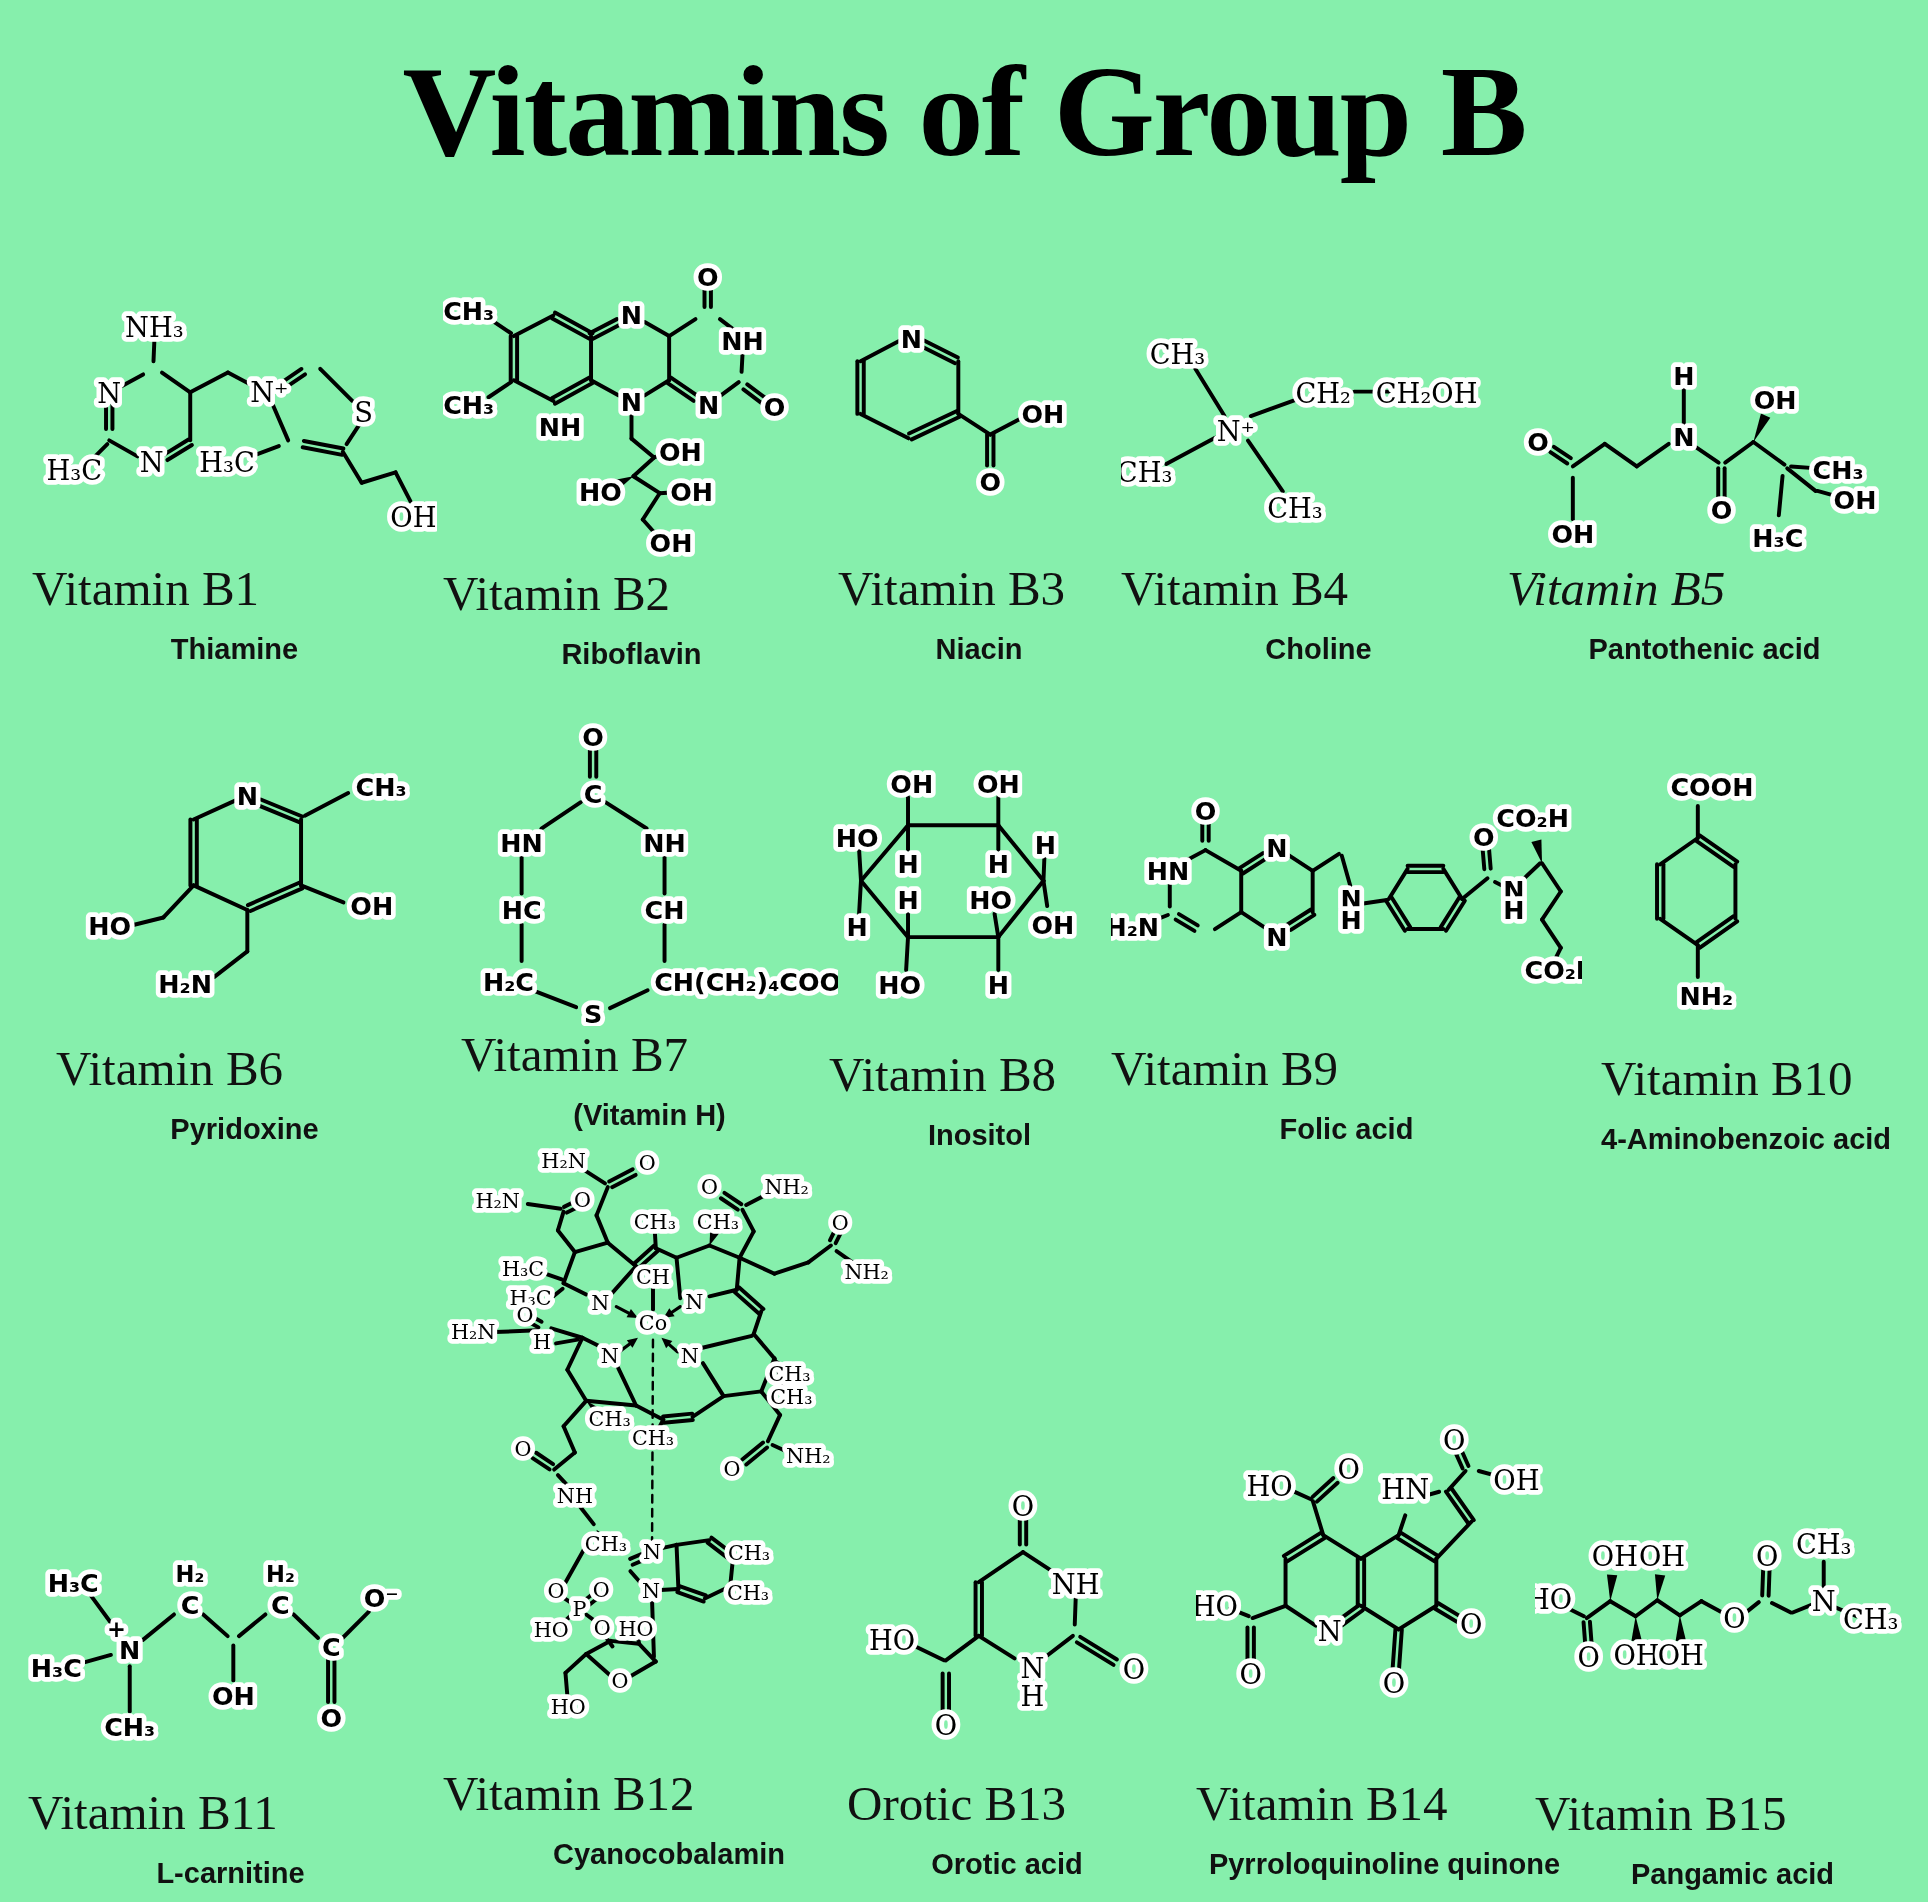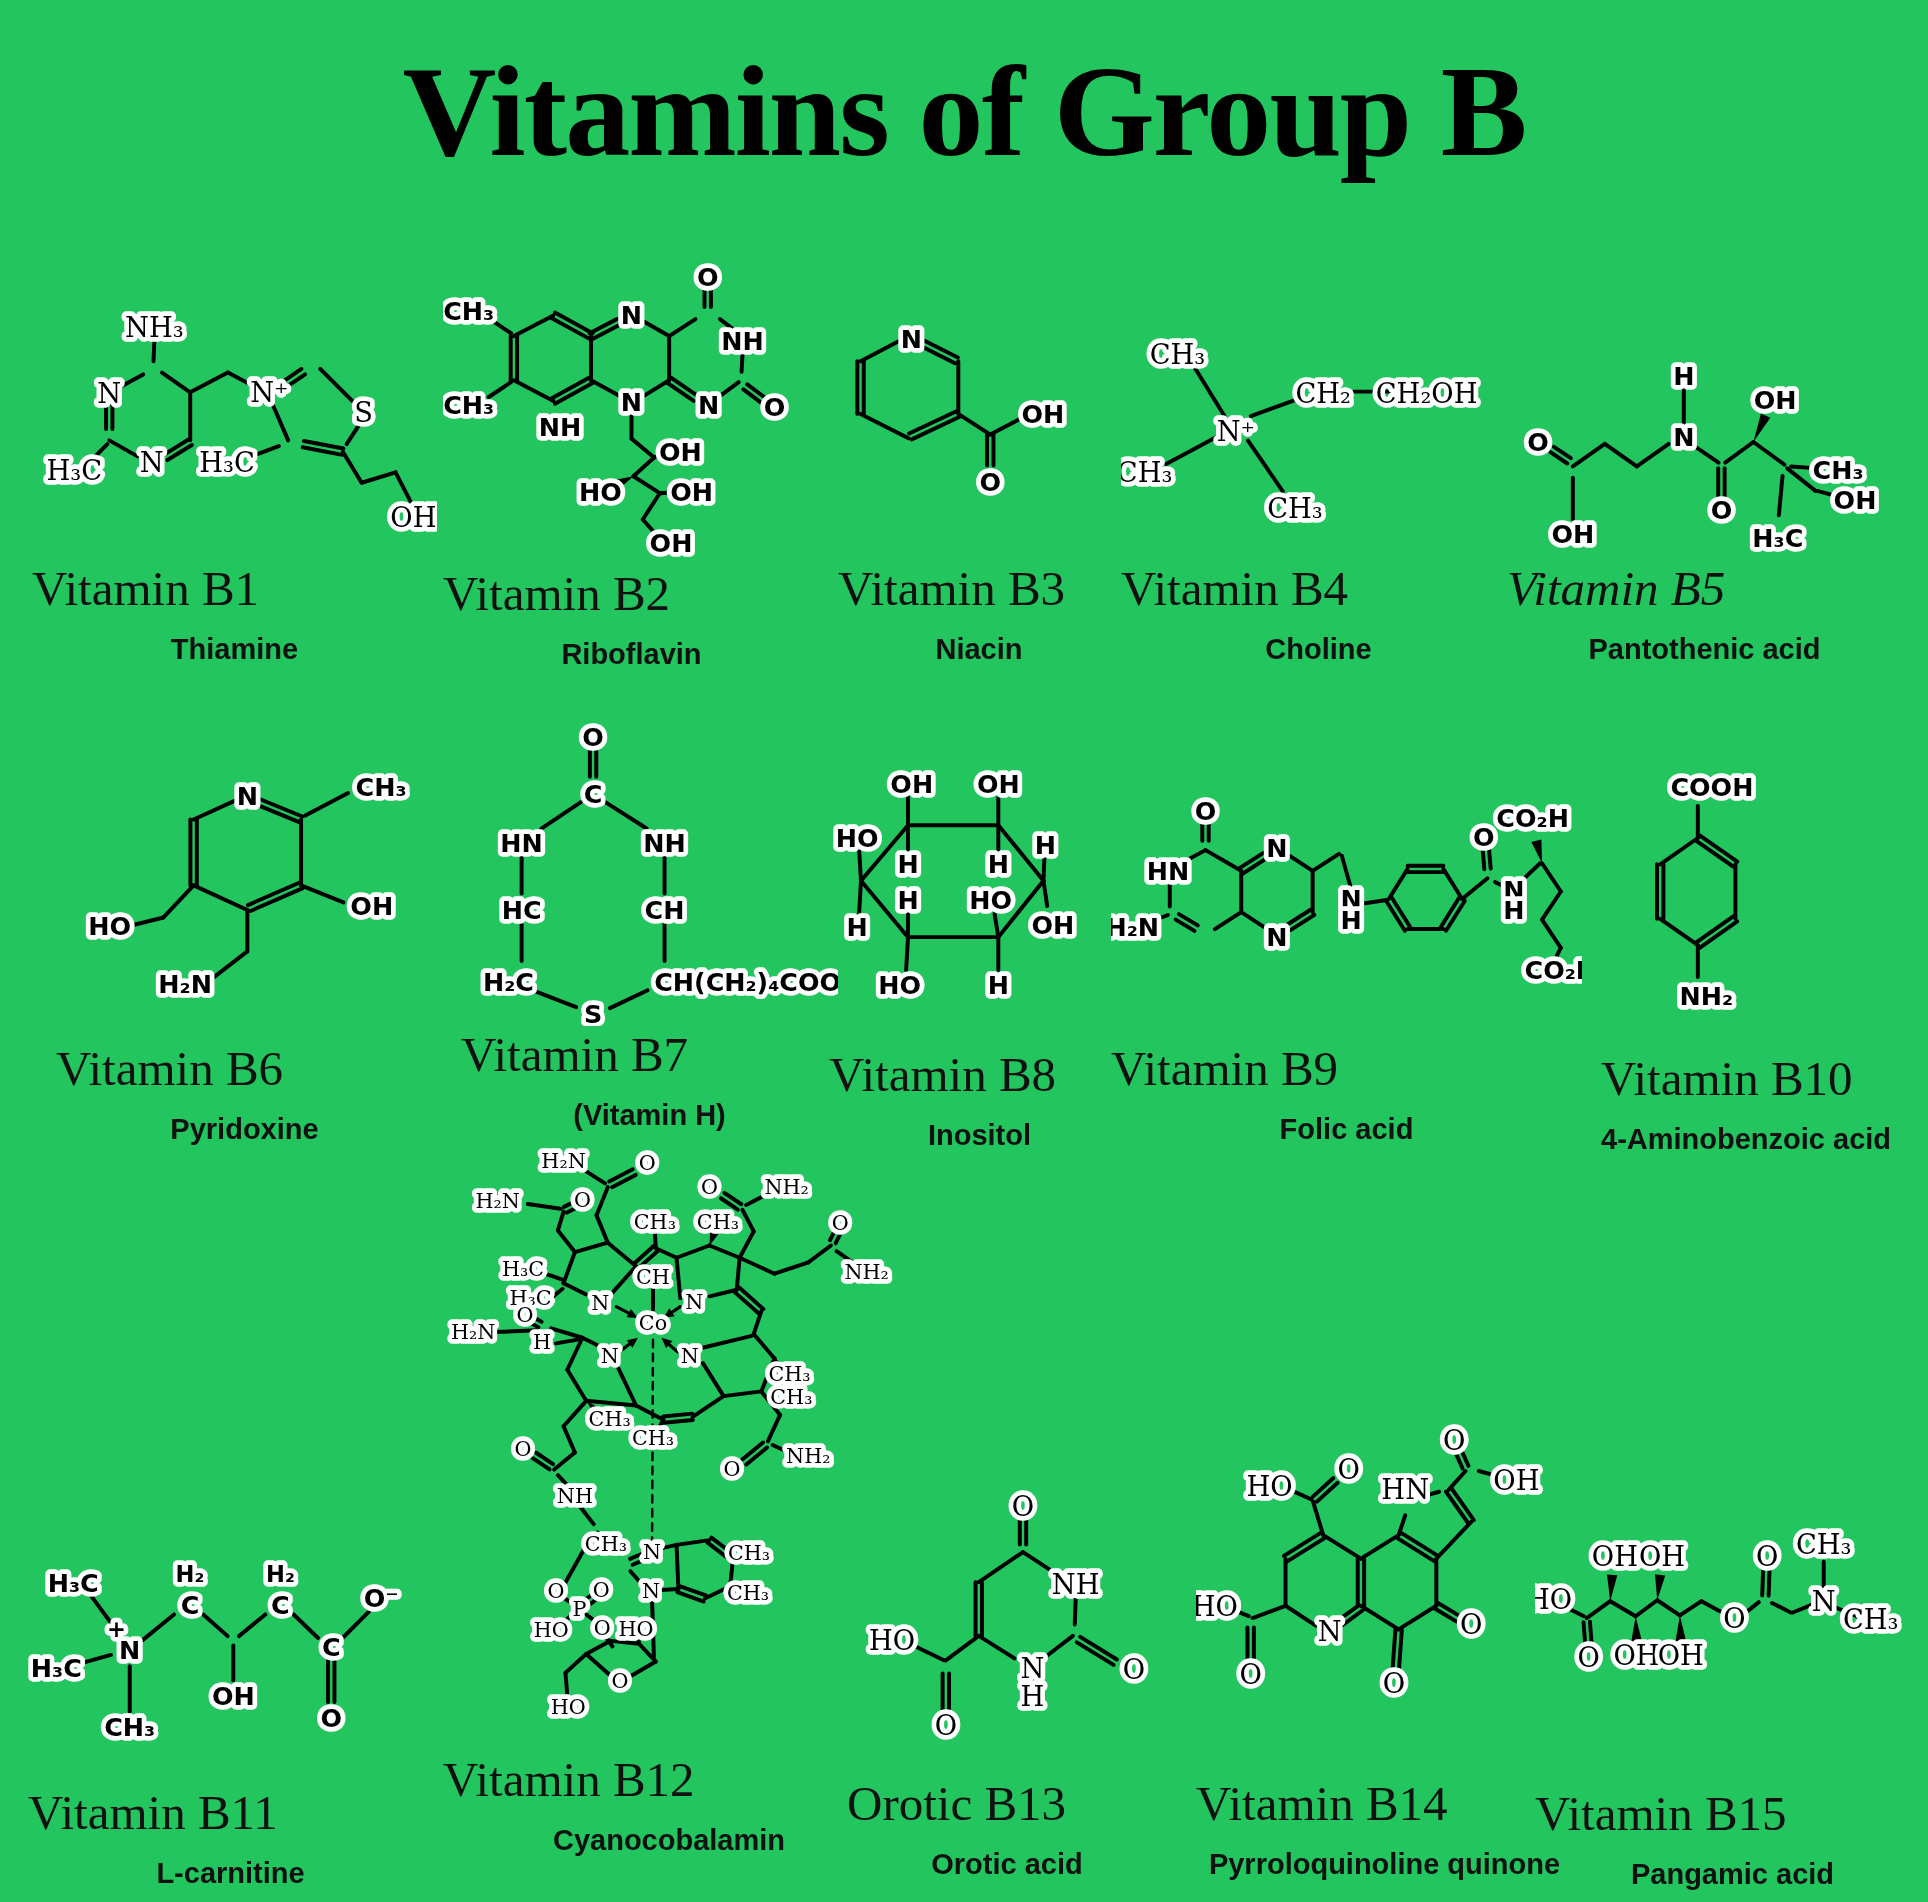--- a/index.html
+++ b/index.html
@@ -1,16 +1,16 @@
 <!DOCTYPE html>
 <html style="font-size:15px"><head>
 <meta charset="utf-8">
 <style>
   html,body{margin:0;padding:0;background:#ffffff;}
-  #poster{position:relative;width:1928px;height:1902px;background:#22c55e;overflow:hidden;
+  #poster{position:relative;width:1928px;height:1902px;background:#86efac;overflow:hidden;
           font-family:"Liberation Serif", serif;}
   #page-title{position:absolute;top:36px;left:0;width:100%;text-align:center;
           font-family:"Liberation Serif", serif;font-weight:700;font-size:130px;color:#000;letter-spacing:-1.9px;}
   .vit-cell{position:absolute;}
   .vit-cell svg{display:block;}
   svg text{paint-order:stroke;stroke:#ffffff;stroke-width:10px;stroke-linejoin:round;fill:#000;}
   .vit-name{font-family:"Liberation Serif", serif;font-size:49px;color:#111;white-space:nowrap;}
   .vit-sub{font-family:"Liberation Sans", sans-serif;font-weight:700;font-size:29px;color:#111;text-align:center;white-space:nowrap;margin-top:16px;}
 </style>
 </head>
@@ -530,21 +530,21 @@
         <text x="115" y="536" font-size="22" text-anchor="middle" dominant-baseline="central" font-family="&quot;DejaVu Serif&quot;, serif" font-weight="400">HO</text>
         <text x="169" y="534" font-size="22" text-anchor="middle" dominant-baseline="central" font-family="&quot;DejaVu Serif&quot;, serif" font-weight="400">O</text>
         <text x="205" y="535" font-size="22" text-anchor="middle" dominant-baseline="central" font-family="&quot;DejaVu Serif&quot;, serif" font-weight="400">HO</text>
         <text x="222" y="454" font-size="22" text-anchor="middle" dominant-baseline="central" font-family="&quot;DejaVu Serif&quot;, serif" font-weight="400">N</text>
         <text x="221" y="495" font-size="22" text-anchor="middle" dominant-baseline="central" font-family="&quot;DejaVu Serif&quot;, serif" font-weight="400">N</text>
         <text x="325" y="455" font-size="22" text-anchor="middle" dominant-baseline="central" font-family="&quot;DejaVu Serif&quot;, serif" font-weight="400">CH₃</text>
         <text x="324" y="497" font-size="22" text-anchor="middle" dominant-baseline="central" font-family="&quot;DejaVu Serif&quot;, serif" font-weight="400">CH₃</text>
         <text x="188" y="591" font-size="22" text-anchor="middle" dominant-baseline="central" font-family="&quot;DejaVu Serif&quot;, serif" font-weight="400">O</text>
         <text x="133" y="618" font-size="22" text-anchor="middle" dominant-baseline="central" font-family="&quot;DejaVu Serif&quot;, serif" font-weight="400">HO</text>
       </svg>
-      <div class="vit-name" style=" font-family: Liberation Serif, serif;">Vitamin B12</div>
+      <div class="vit-name" style="margin-top: 14px; font-family: Liberation Serif, serif;">Vitamin B12</div>
       <div class="vit-sub">Cyanocobalamin</div>
     </div>
     <div class="vit-cell" style="left: 847px; top: 1455px; width: 320px;">
       <svg viewBox="0 0 340 310" width="320" height="292">
         <line x1="187" y1="103" x2="228" y2="130" stroke="#000" stroke-width="4.2" stroke-linecap="round"></line>
         <line x1="243" y1="152" x2="242" y2="180" stroke="#000" stroke-width="4.2" stroke-linecap="round"></line>
         <line x1="240" y1="192" x2="210" y2="215" stroke="#000" stroke-width="4.2" stroke-linecap="round"></line>
         <line x1="178" y1="216" x2="140" y2="192" stroke="#000" stroke-width="4.2" stroke-linecap="round"></line>
         <line x1="143.4" y1="192" x2="143.4" y2="135" stroke="#000" stroke-width="4.2" stroke-linecap="round"></line>
         <line x1="136.6" y1="192" x2="136.6" y2="135" stroke="#000" stroke-width="4.2" stroke-linecap="round"></line>

